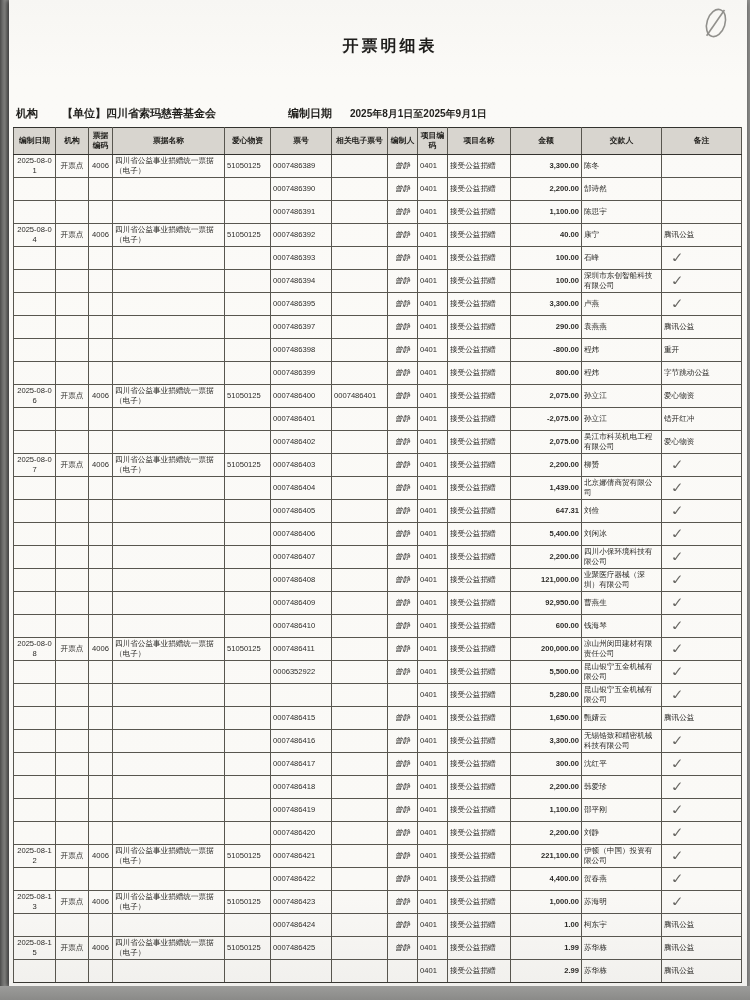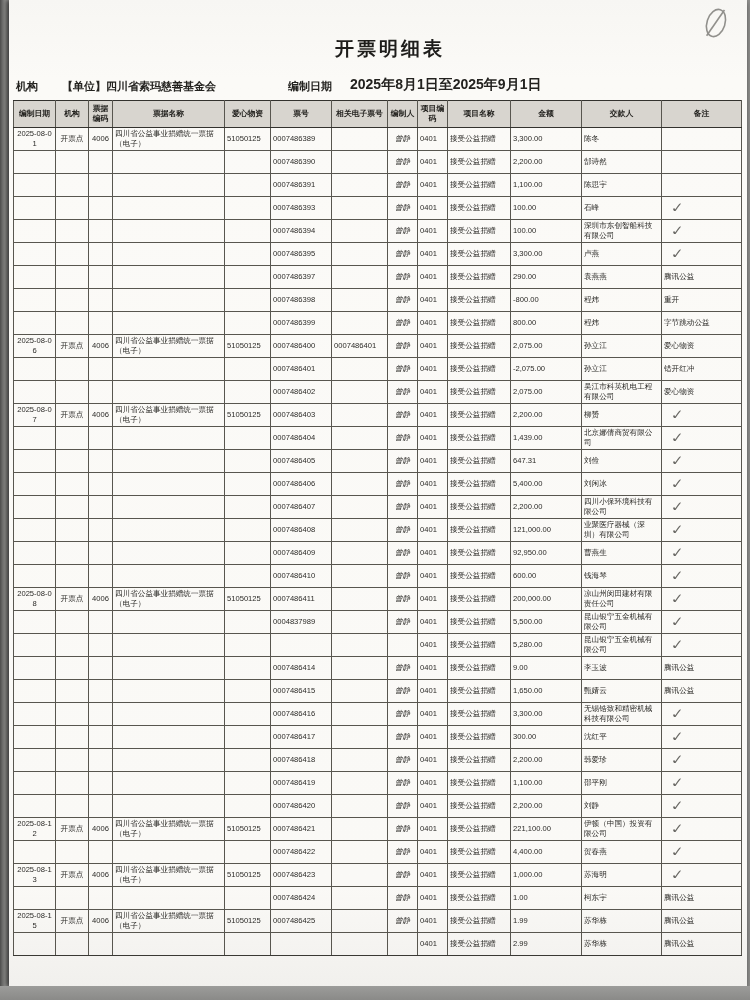--- a/index.html
+++ b/index.html
@@ -21,35 +21,35 @@
     position: absolute; left: 0; top: 0; bottom: 0; width: 5px;
     background: linear-gradient(90deg, rgba(20,20,20,.55), rgba(20,20,20,0));
     pointer-events: none;
   }
   .pen-mark {
     position: absolute; top: 3px; right: 14px; width: 34px; height: 40px;
     opacity: .75;
   }
   .title {
     text-align: center;
-    font-size: 19px; font-weight: bold; letter-spacing: 3px;
+    font-size: 16px; font-weight: bold; letter-spacing: 3px;
     color: #1e1d1b;
     padding-top: 36px;
     padding-left: 24px;
   }
   .info-line {
     display: flex; align-items: flex-end;
     margin: 14px 5px 6px 5px;
     font-size: 11px; font-weight: bold; color: #23221f;
   }
   .info-line .lbl { font-weight: bold; }
   .org-label { margin-left: 2px; }
   .org-value { margin-left: 24px; }
   .date-label { margin-left: 72px; }
-  .date-value { margin-left: 18px; font-size: 14px; }
+  .date-value { margin-left: 18px; font-size: 10px; margin-top: 36px; }
 
   table.detail {
     border-collapse: collapse;
     table-layout: fixed;
     width: 729px;
     margin: 0 0 0 4px;
     font-size: 7.6px;
     color: #2b2a27;
   }
   table.detail th, table.detail td {
@@ -77,21 +77,21 @@
   td.c-date   { text-align: center; }
   td.c-org    { text-align: center; }
   td.c-code   { text-align: center; }
   td.c-name   { text-align: left; }
   td.c-tcode  { text-align: left; }
   td.c-tno    { text-align: left; }
   td.c-rel    { text-align: left; }
   td.c-prep   { text-align: center; font-style: italic; }
   td.c-pcode  { text-align: left; }
   td.c-pname  { text-align: left; }
-  td.c-amt    { padding-right: 3px; }
+  td.c-amt    { text-align: right; padding-right: 3px; font-weight: bold; }
   td.c-payer  { text-align: left; }
   td.c-remark { text-align: left; }
 
   .handwritten-check {
     display: inline-block;
     font-size: 13px;
     color: #6b6a66;
     transform: rotate(-6deg) scaleX(1.25);
     margin-left: 8px;
     font-weight: normal;
@@ -195,20 +195,35 @@
             <td class="c-tcode"></td>
             <td class="c-tno">0007486391</td>
             <td class="c-rel"></td>
             <td class="c-prep">曾静</td>
             <td class="c-pcode">0401</td>
             <td class="c-pname">接受公益捐赠</td>
             <td class="c-amt">1,100.00</td>
             <td class="c-payer">陈思宇</td>
             <td class="c-remark"></td>
           </tr>
+          <tr class="group-start">
+            <td class="c-date">2025-08-04</td>
+            <td class="c-org">开票点</td>
+            <td class="c-code">4006</td>
+            <td class="c-name">四川省公益事业捐赠统一票据（电子）</td>
+            <td class="c-tcode">51050125</td>
+            <td class="c-tno">0007486392</td>
+            <td class="c-rel"></td>
+            <td class="c-prep">曾静</td>
+            <td class="c-pcode">0401</td>
+            <td class="c-pname">接受公益捐赠</td>
+            <td class="c-amt">40.00</td>
+            <td class="c-payer">康宁</td>
+            <td class="c-remark">腾讯公益</td>
+          </tr>
           <tr>
             <td class="c-date"></td>
             <td class="c-org"></td>
             <td class="c-code"></td>
             <td class="c-name"></td>
             <td class="c-tcode"></td>
             <td class="c-tno">0007486393</td>
             <td class="c-rel"></td>
             <td class="c-prep">曾静</td>
             <td class="c-pcode">0401</td>
@@ -471,21 +486,21 @@
             <td class="c-amt">200,000.00</td>
             <td class="c-payer">凉山州闵田建材有限责任公司</td>
             <td class="c-remark"><span class="handwritten-check">✓</span></td>
           </tr>
           <tr>
             <td class="c-date"></td>
             <td class="c-org"></td>
             <td class="c-code"></td>
             <td class="c-name"></td>
             <td class="c-tcode"></td>
-            <td class="c-tno">0004837989</td>
+            <td class="c-tno">0006352922</td>
             <td class="c-rel"></td>
             <td class="c-prep">曾静</td>
             <td class="c-pcode">0401</td>
             <td class="c-pname">接受公益捐赠</td>
             <td class="c-amt">5,500.00</td>
             <td class="c-payer">昆山银宁五金机械有限公司</td>
             <td class="c-remark"><span class="handwritten-check">✓</span></td>
           </tr>
           <tr>
             <td class="c-date"></td>
@@ -494,35 +509,20 @@
             <td class="c-name"></td>
             <td class="c-tcode"></td>
             <td class="c-tno"></td>
             <td class="c-rel"></td>
             <td class="c-prep"></td>
             <td class="c-pcode">0401</td>
             <td class="c-pname">接受公益捐赠</td>
             <td class="c-amt">5,280.00</td>
             <td class="c-payer">昆山银宁五金机械有限公司</td>
             <td class="c-remark"><span class="handwritten-check">✓</span></td>
-          </tr>
-          <tr>
-            <td class="c-date"></td>
-            <td class="c-org"></td>
-            <td class="c-code"></td>
-            <td class="c-name"></td>
-            <td class="c-tcode"></td>
-            <td class="c-tno">0007486414</td>
-            <td class="c-rel"></td>
-            <td class="c-prep">曾静</td>
-            <td class="c-pcode">0401</td>
-            <td class="c-pname">接受公益捐赠</td>
-            <td class="c-amt">9.00</td>
-            <td class="c-payer">李玉波</td>
-            <td class="c-remark">腾讯公益</td>
           </tr>
           <tr>
             <td class="c-date"></td>
             <td class="c-org"></td>
             <td class="c-code"></td>
             <td class="c-name"></td>
             <td class="c-tcode"></td>
             <td class="c-tno">0007486415</td>
             <td class="c-rel"></td>
             <td class="c-prep">曾静</td>

